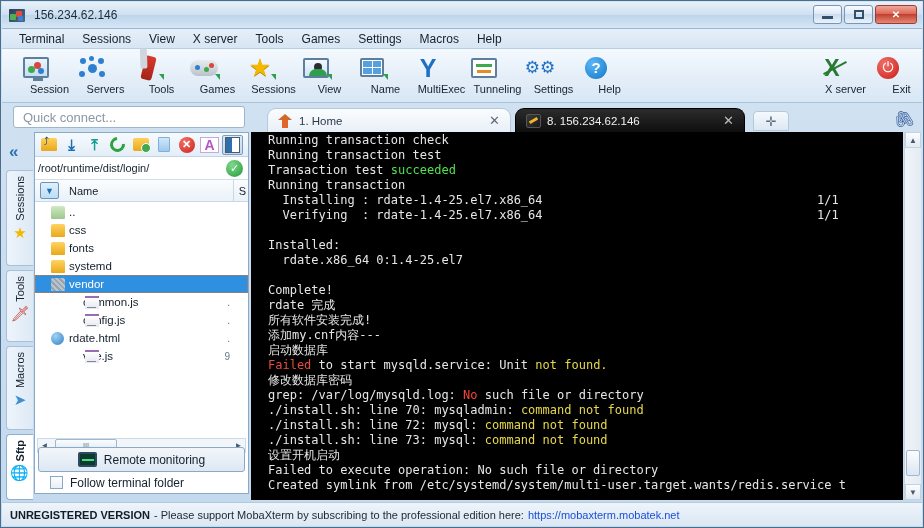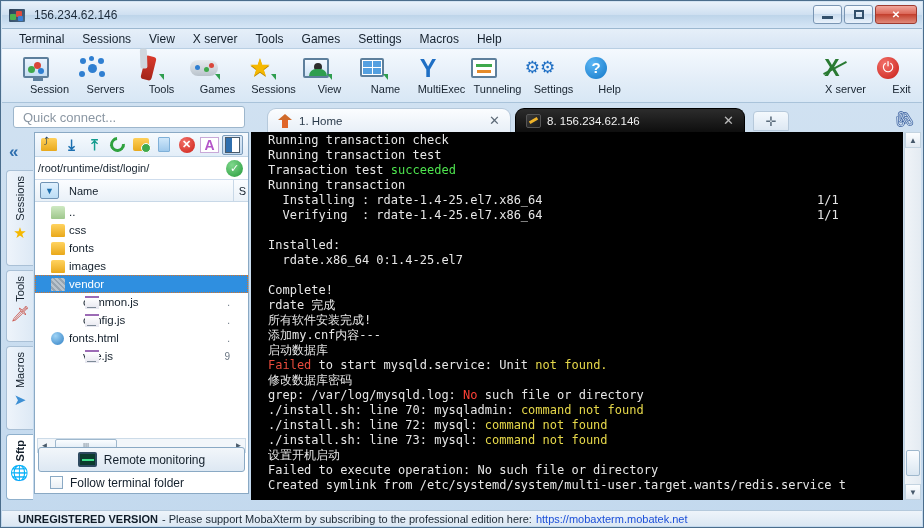--- a/index.html
+++ b/index.html
@@ -229,24 +229,24 @@
     background:linear-gradient(90deg,#f0f4f8,#e4ebf2);border-left:1px solid #c3d3e0;
   }
   .vs-arrow{height:16px;display:flex;align-items:center;justify-content:center;font-size:8px;color:#46586a;
     background:linear-gradient(180deg,#fbfdff,#e2eaf2);border:1px solid #c3d3e0;}
   .vs-arrow.bot{position:absolute;bottom:0;left:0;right:0;}
   .vs-thumb{position:absolute;left:1px;right:1px;bottom:24px;height:26px;
     background:linear-gradient(180deg,#fbfdff,#dae6f1);border:1px solid #9fb8cd;border-radius:2px;}
 
   
   .statusbar{
-    position:absolute;left:1px;right:1px;bottom:1px;height:16px;
+    position:absolute;left:1px;right:1px;bottom:1px;height:24px;
     background:linear-gradient(180deg,#eef4fa,#dbe7f3);
     border-top:1px solid #b4c9dc;
-    display:flex;align-items:center;padding-left:16px;font-size:11px;color:#1a2733;gap:4px;
+    display:flex;align-items:center;padding-left:8px;font-size:11px;color:#1a2733;gap:4px;
   }
   .statusbar .unreg{font-weight:bold;color:#101c28;}
   .statusbar a{color:#1c4fd8;text-decoration:none;}
 </style>
 </head>
 <body>
 
 <div id="app">
 
   <div class="titlebar">
@@ -483,39 +483,39 @@
       <div class="frow">
         <span class="ficon fold"></span>
         <span>css</span>
       </div>
       <div class="frow">
         <span class="ficon fold"></span>
         <span>fonts</span>
       </div>
       <div class="frow">
         <span class="ficon fold"></span>
-        <span>images</span>
+        <span>systemd</span>
       </div>
       <div class="frow sel">
         <span class="ficon fold grey"></span>
         <span>vendor</span>
       </div>
       <div class="frow">
         <span class="ficon jsico"></span>
         <span>common.js</span>
         <span class="fsize">.</span>
       </div>
       <div class="frow">
         <span class="ficon jsico"></span>
         <span>config.js</span>
         <span class="fsize">.</span>
       </div>
       <div class="frow">
         <span class="ficon htmico"></span>
-        <span>fonts.html</span>
+        <span>rdate.html</span>
         <span class="fsize">.</span>
       </div>
       <div class="frow">
         <span class="ficon jsico"></span>
         <span>vue.js</span>
         <span class="fsize">9</span>
       </div>
     </div>
 
     <div class="hscroll">

